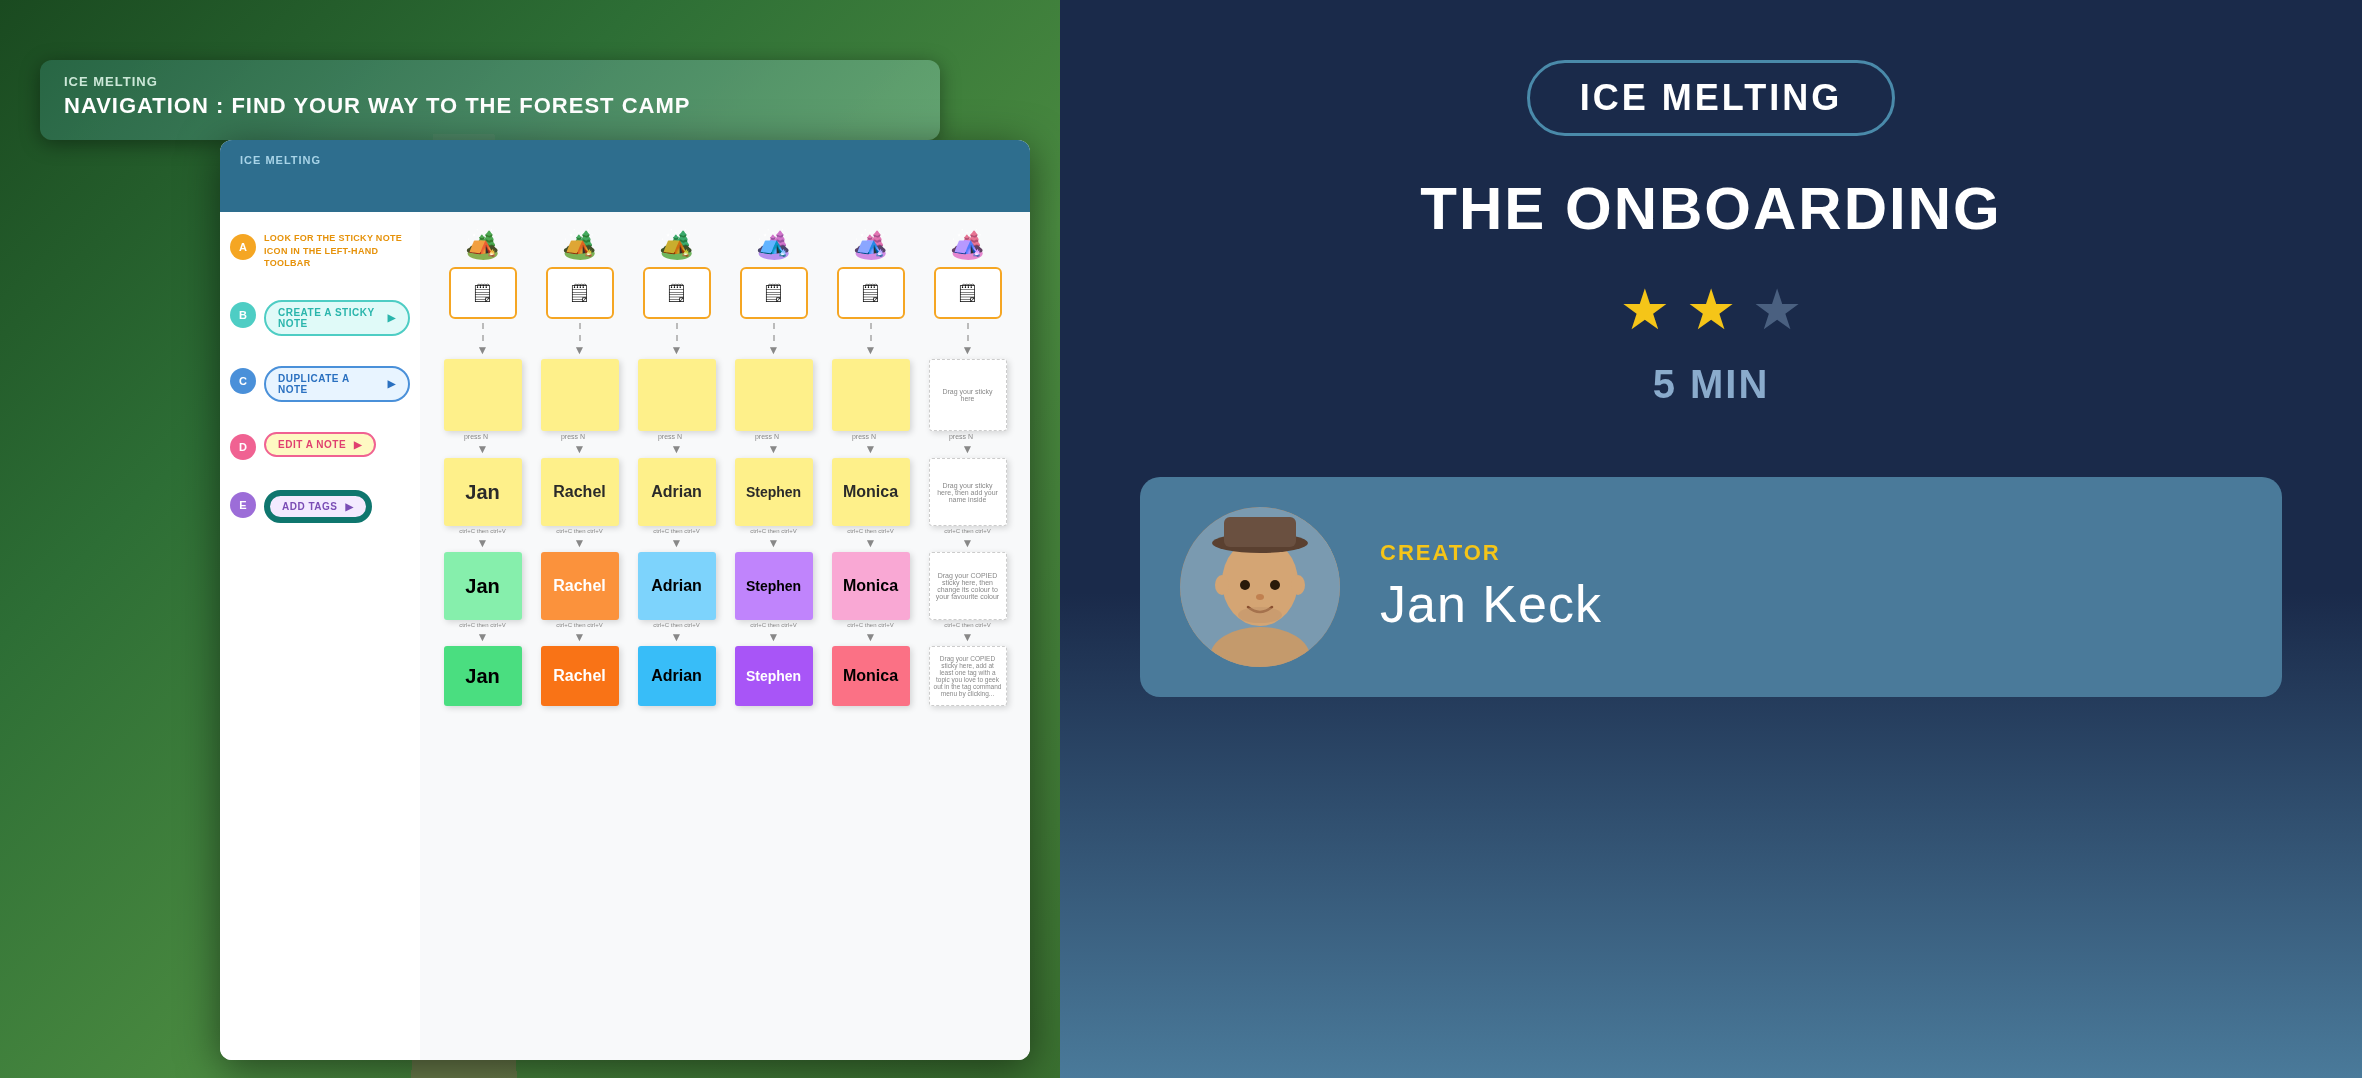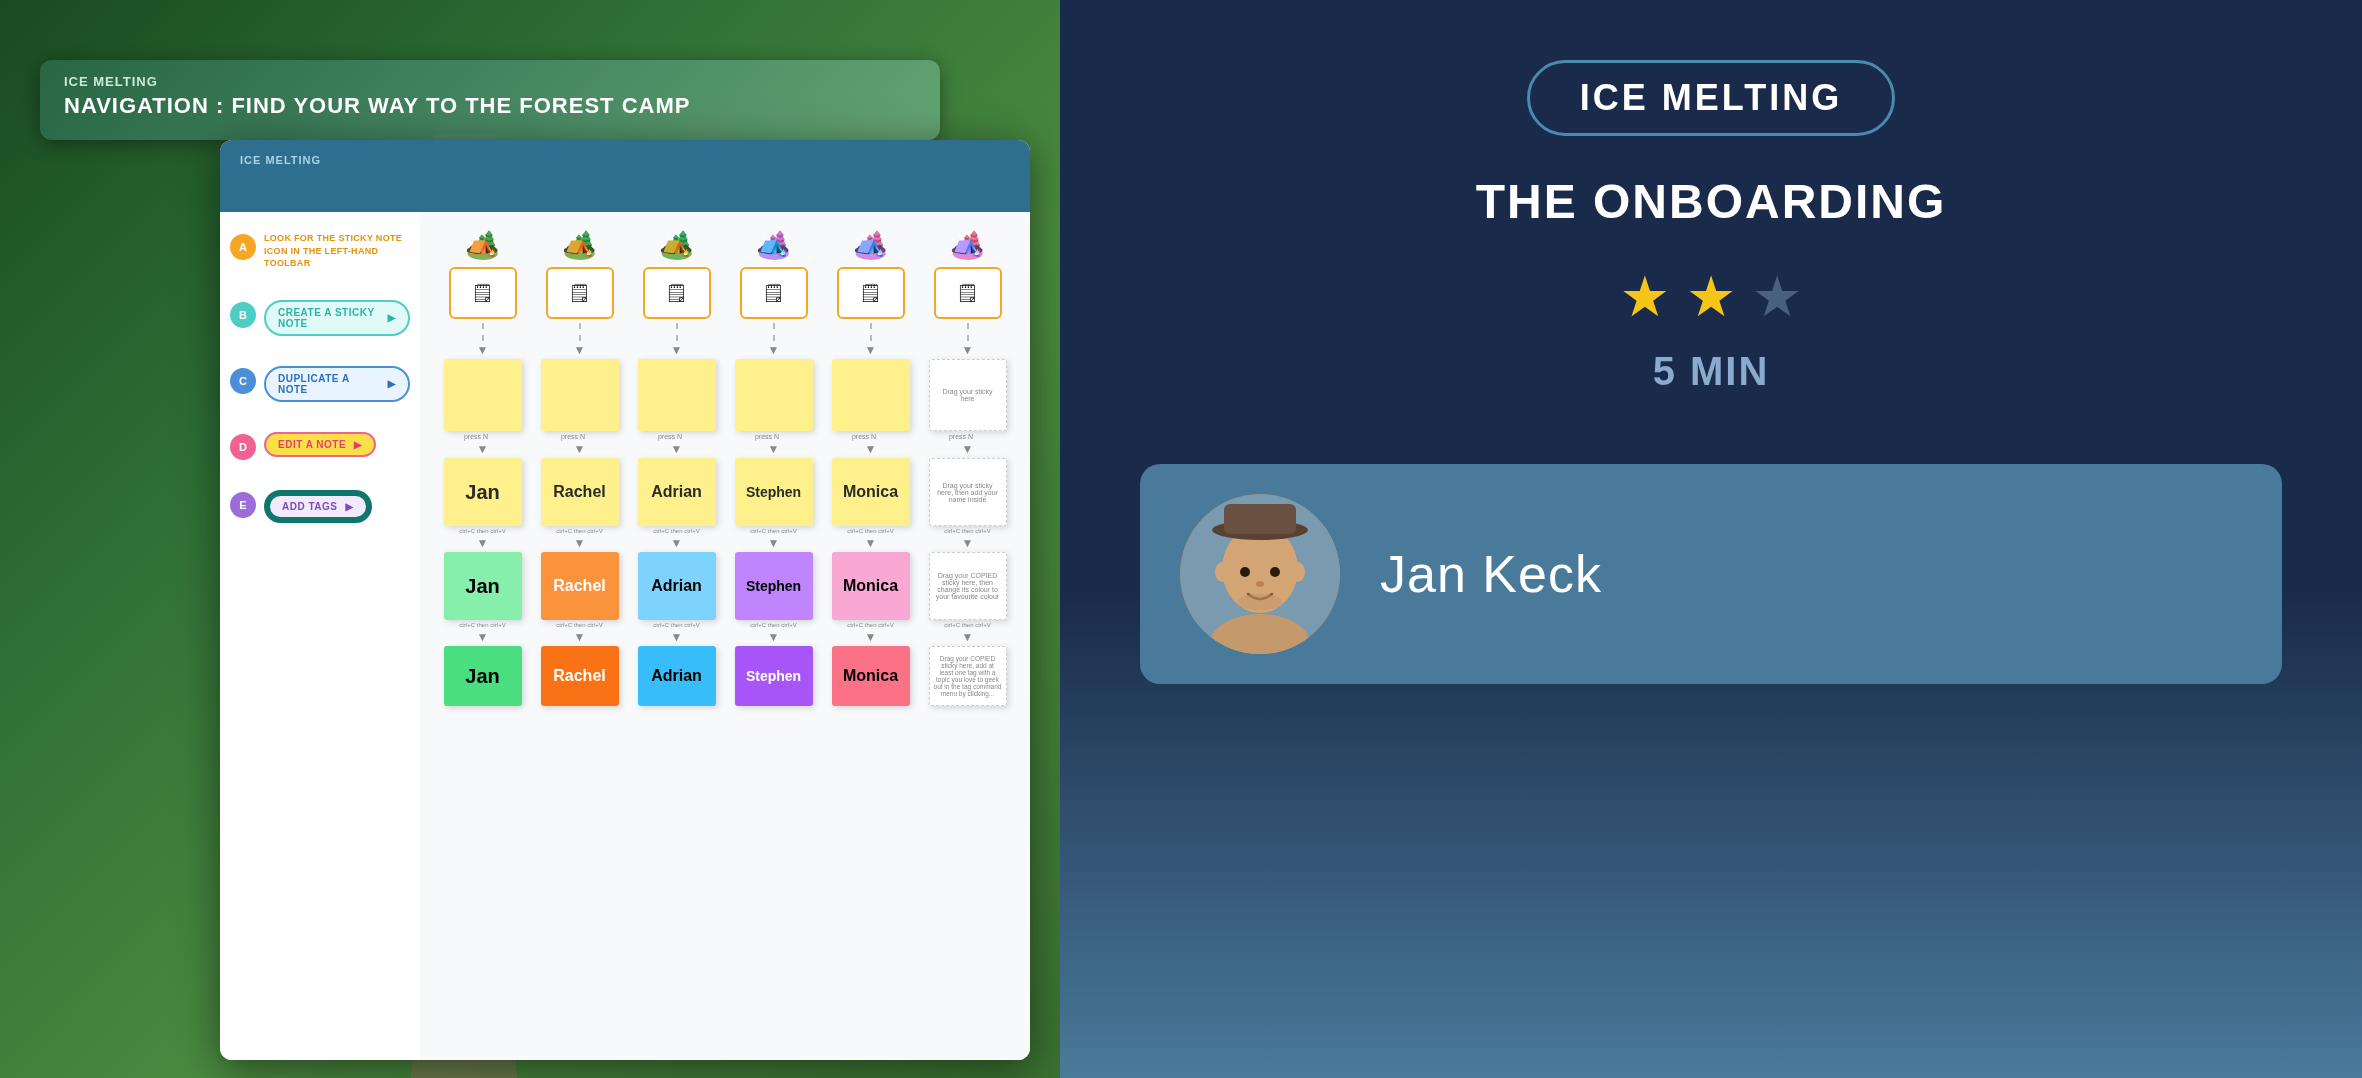--- a/index.html
+++ b/index.html
@@ -170,21 +170,21 @@
       font-size: 10px;
       font-weight: 800;
       letter-spacing: 0.5px;
       text-transform: uppercase;
       display: flex;
       align-items: center;
       gap: 4px;
     }
     .step-pill.teal { background: #e0faf8; color: #2ab5ac; border: 2px solid #4ecdc4; }
     .step-pill.blue { background: #e8f4ff; color: #2a70c0; border: 2px solid #4a90d9; }
-    .step-pill.pink { background: #fde047; color: #e04070; border: 2px solid #f06292; }
+    .step-pill.pink { background: #fef9c3; color: #e04070; border: 2px solid #f06292; }
     .step-pill.purple { background: #f3eaff; color: #7a4db5; border: 6px solid #0f766e; }
 
     .step-pill-arrow {
       display: inline-block;
       margin-left: 4px;
     }
 
     .step-text-small {
       font-size: 8px;
       font-weight: 700;
@@ -279,21 +279,21 @@
 
     .ice-melting-text {
       font-size: 36px;
       font-weight: 900;
       color: white;
       letter-spacing: 3px;
       text-transform: uppercase;
     }
 
     .adventure-title {
-      font-size: 48px;
+      font-size: 60px;
       font-weight: 900;
       color: white;
       text-transform: uppercase;
       text-align: center;
       line-height: 1.1;
       margin-bottom: 40px;
       letter-spacing: 2px;
     }
 
     .stars-row {
@@ -781,17 +781,18 @@
 
         <ellipse cx="80" cy="108" rx="22" ry="8" fill="#c0946a" opacity="0.5"></ellipse>
 
         <ellipse cx="42" cy="78" rx="7" ry="10" fill="#d4a574"></ellipse>
 
         <ellipse cx="118" cy="78" rx="7" ry="10" fill="#d4a574"></ellipse>
       </svg>
     </div>
 
     <div class="creator-info">
+      <div class="creator-label">CREATOR</div>
       <div class="creator-name">Jan Keck</div>
     </div>
   </div>
 
 </div>
 
 </body></html>

